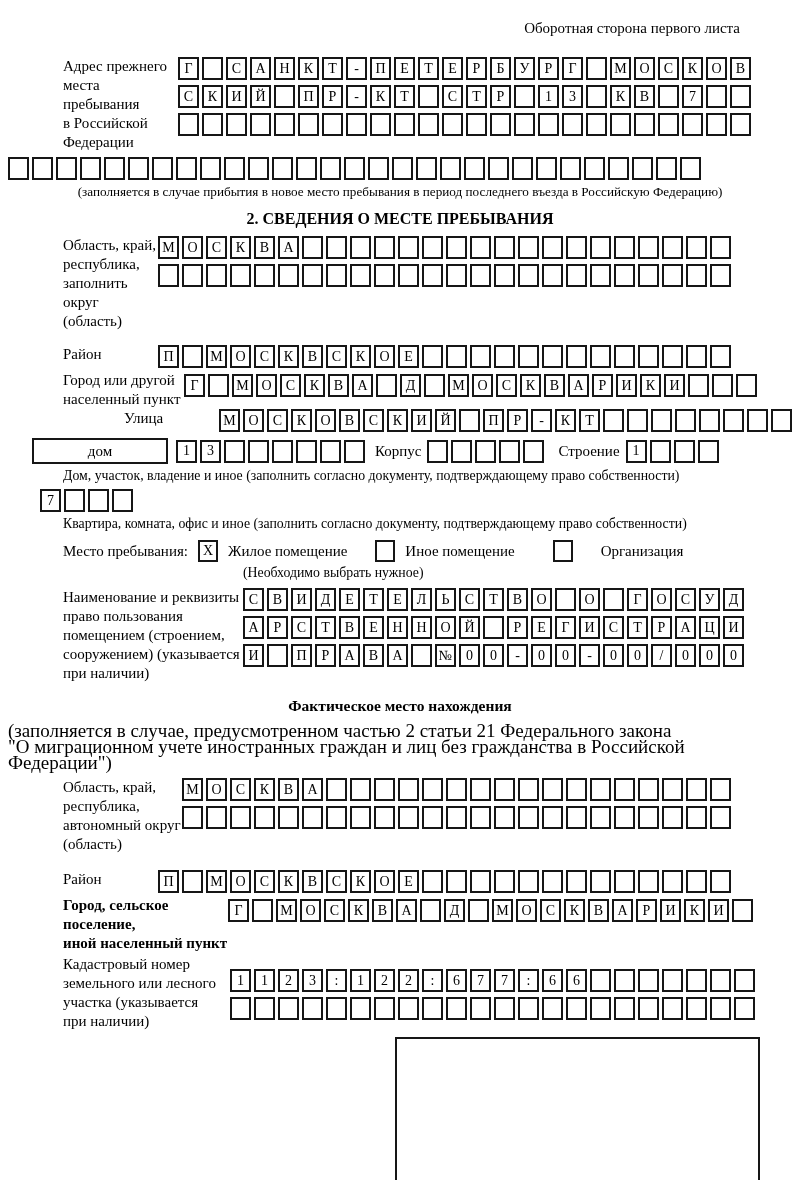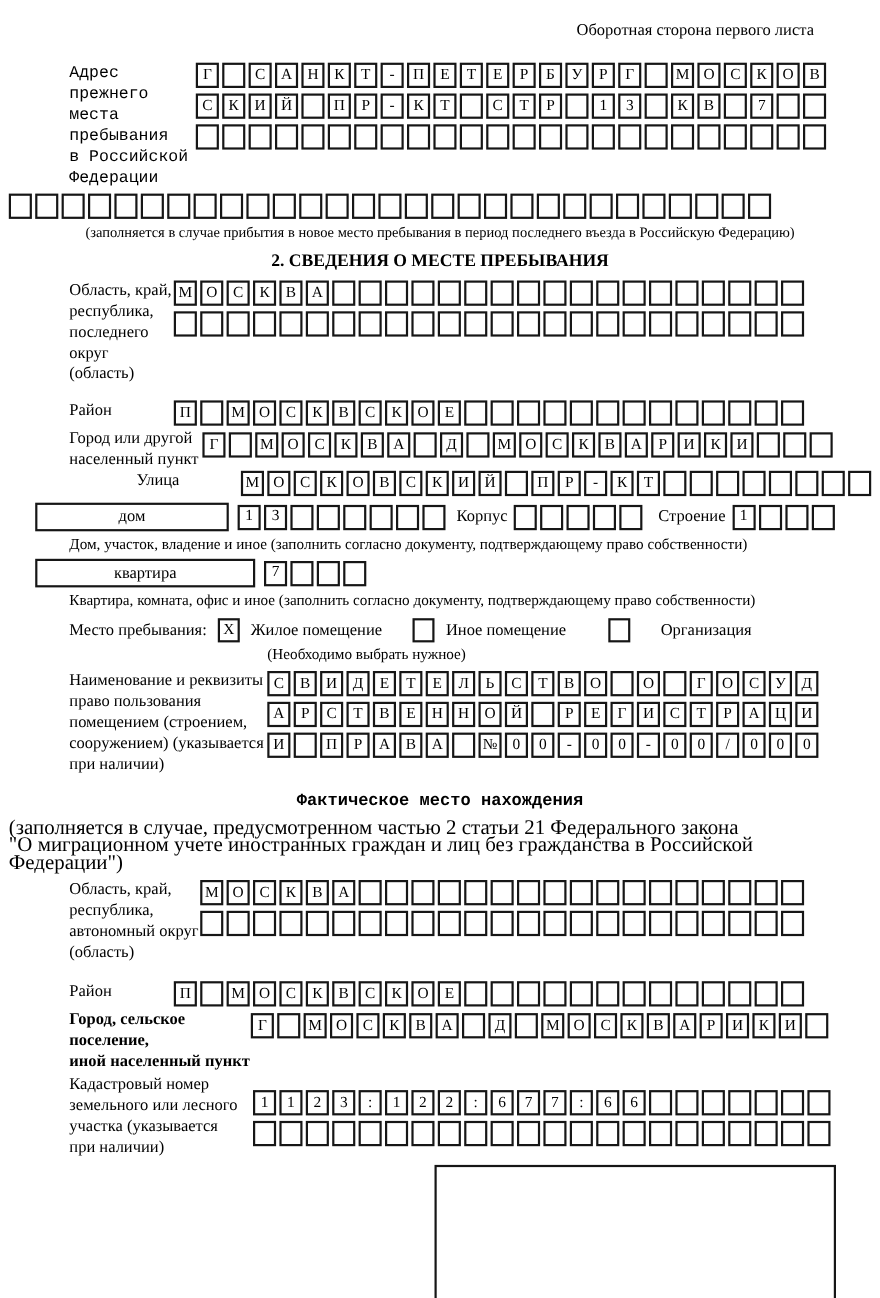--- a/index.html
+++ b/index.html
@@ -42,21 +42,21 @@
     border:2px solid #161616;
   }
   .fact-note { text-align:left; font-size:19px; line-height:16px; }
 </style>
 </head>
 <body>
 
 <div class="hdr">Оборотная сторона первого листа</div>
 
 <div class="frow" style="margin-top:20px;">
-  <div class="flabel" style="width:170px;font-family:Liberation Mono, monospace;">
+  <div class="flabel" style="width:170px;">
     <div>Адрес прежнего</div>
     <div>места пребывания</div>
     <div>в Российской</div>
     <div>Федерации</div>
   </div>
   <div class="rows">
     <div class="cells">
         <span class="cell">Г</span>
         <span class="cell"></span>
         <span class="cell">С</span>
@@ -168,21 +168,21 @@
     <span class="cell"></span>
   </div>
 <div class="note">(заполняется в случае прибытия в новое место пребывания в период последнего въезда в Российскую Федерацию)</div>
 
 <div class="sec-title">2. СВЕДЕНИЯ О МЕСТЕ ПРЕБЫВАНИЯ</div>
 
 <div class="frow">
   <div class="flabel" style="width:150px;">
     <div>Область, край,</div>
     <div>республика,</div>
-    <div>последнего</div>
+    <div>заполнить</div>
     <div>округ (область)</div>
   </div>
   <div class="rows">
     <div class="cells">
         <span class="cell">М</span>
         <span class="cell">О</span>
         <span class="cell">С</span>
         <span class="cell">К</span>
         <span class="cell">В</span>
         <span class="cell">А</span>
@@ -321,21 +321,21 @@
       <span class="cell"></span>
       <span class="cell"></span>
       <span class="cell"></span>
       <span class="cell"></span>
       <span class="cell"></span>
       <span class="cell"></span>
     </div>
 </div>
 
 <div style="display:flex; align-items:center; margin-left:24px; margin-top:6px;">
-  <div class="wide-box" style="width:176px;">дом</div>
+  <div class="wide-box" style="width:136px;">дом</div>
   <div class="cells" style="margin-left:8px;">
       <span class="cell">1</span>
       <span class="cell">3</span>
       <span class="cell"></span>
       <span class="cell"></span>
       <span class="cell"></span>
       <span class="cell"></span>
       <span class="cell"></span>
       <span class="cell"></span>
     </div>
@@ -351,21 +351,20 @@
   <div class="cells" style="margin-left:6px;">
       <span class="cell">1</span>
       <span class="cell"></span>
       <span class="cell"></span>
       <span class="cell"></span>
     </div>
 </div>
 <div style="margin-left:55px; font-size:13.8px; margin-top:4px;">Дом, участок, владение и иное (заполнить согласно документу, подтверждающему право собственности)</div>
 
 <div style="display:flex; align-items:center; margin-left:24px; margin-top:5px;">
-  <div class="wide-box" style="width:200px;">квартира</div>
   <div class="cells" style="margin-left:8px;">
       <span class="cell">7</span>
       <span class="cell"></span>
       <span class="cell"></span>
       <span class="cell"></span>
     </div>
 </div>
 <div style="margin-left:55px; font-size:13.8px; margin-top:4px;">Квартира, комната, офис и иное (заполнить согласно документу, подтверждающему право собственности)</div>
 
 <div class="mesto-row">
@@ -453,21 +452,21 @@
         <span class="cell">0</span>
         <span class="cell">0</span>
         <span class="cell">/</span>
         <span class="cell">0</span>
         <span class="cell">0</span>
         <span class="cell">0</span>
       </div>
   </div>
 </div>
 
-<div class="sec-title" style="margin-top:14px; font-size:15.5px;font-family:Liberation Mono, monospace;">Фактическое место нахождения</div>
+<div class="sec-title" style="margin-top:14px; font-size:15.5px;">Фактическое место нахождения</div>
 <div class="fact-note">(заполняется в случае, предусмотренном частью 2 статьи 21 Федерального закона</div>
 <div class="fact-note">"О миграционном учете иностранных граждан и лиц без гражданства в Российской Федерации")</div>
 
 <div class="frow" style="margin-top:7px;">
   <div class="flabel" style="width:174px;">
     <div>Область, край,</div>
     <div>республика,</div>
     <div>автономный округ</div>
     <div>(область)</div>
   </div>

